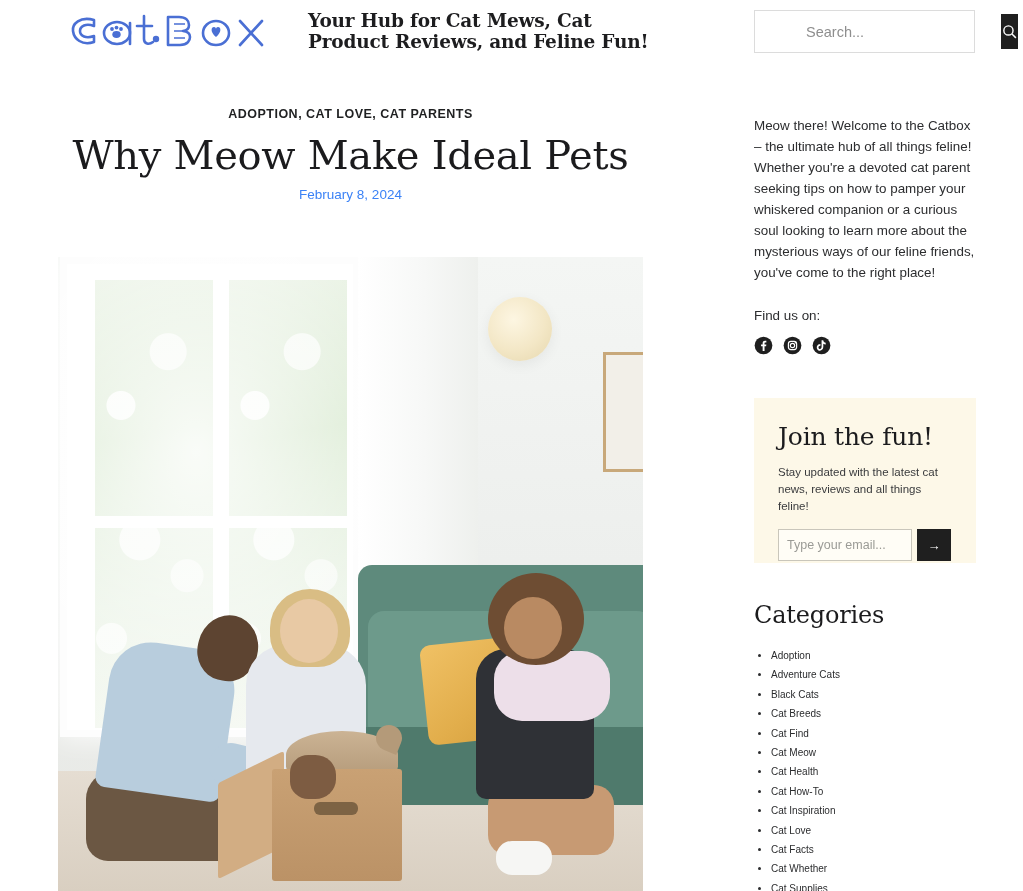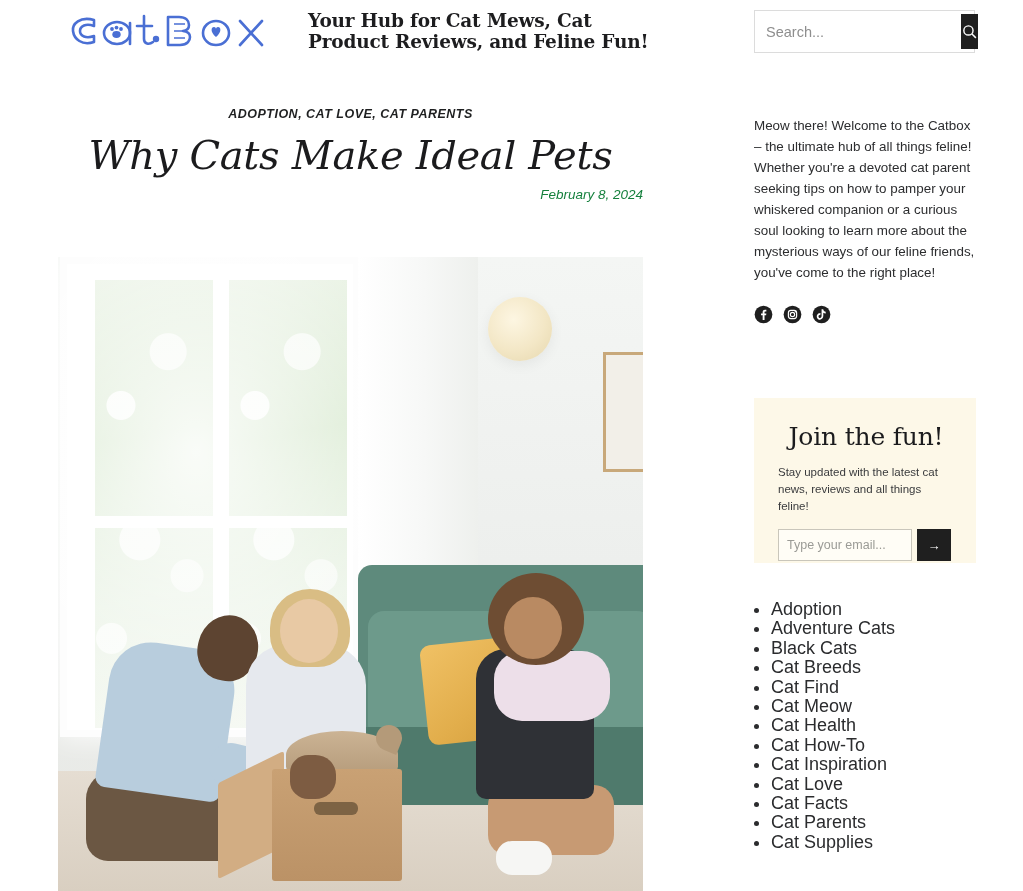--- a/index.html
+++ b/index.html
@@ -62,40 +62,40 @@
   }
   .search-input {
     flex: 1;
     border: 0;
     outline: 0;
     background: transparent;
     font-family: "Liberation Sans", sans-serif;
     font-size: 14.5px;
     color: #a16207;
     padding: 0 8px;
+    margin-left: 40px;
   }
   .search-input::placeholder { color: #8e8e8e; }
   .search-btn {
     width: 44px;
     background: #1f1f1f;
     border: 0;
     cursor: pointer;
     display: flex;
     align-items: center;
     justify-content: center;
     padding: 0;
   }
 
   
   .article-col {
     position: absolute;
     left: 58px;
     top: 105px;
     width: 585px;
-    font-style: italic;
   }
   .cat-links {
     text-align: center;
     font-size: 12.5px;
     font-weight: bold;
     letter-spacing: 0.5px;
     color: #1f2021;
     margin: 0 0 8px 0;
     line-height: 18px;
   }
@@ -103,23 +103,23 @@
     text-align: center;
     font-family: "DejaVu Serif", serif;
     font-weight: normal;
     font-size: 40px;
     line-height: 48px;
     letter-spacing: -0.3px;
     color: #1b1b1d;
     margin: 0 0 6px 0;
   }
   .post-date {
-    text-align: right;
+    text-align: center;
     font-size: 13.5px;
-    color: #15803d;
+    color: #3b82f6;
     margin: 0;
     line-height: 20px;
   }
 
   
   .featured-wrap {
     position: absolute;
     left: 58px;
     top: 257px;
     width: 585px;
@@ -317,21 +317,20 @@
     padding: 24px 22px 0 24px;
   }
   .nl-title {
     font-family: "DejaVu Serif", serif;
     font-weight: normal;
     font-size: 25px;
     line-height: 30px;
     color: #1b1b1d;
     margin: 0 0 12px 0;
     letter-spacing: -0.2px;
-    text-align: center;
   }
   .nl-sub {
     font-size: 11.5px;
     line-height: 17px;
     color: #3a3b3d;
     margin: 12px 0 14px 0;
   }
   .nl-form { display: flex; align-items: stretch; height: 32px; }
   .nl-input {
     width: 134px;
@@ -369,21 +368,21 @@
     color: #1b1b1d;
     margin: 0 0 16px 0;
     letter-spacing: -0.2px;
   }
   .cats-list {
     list-style: disc;
     margin: 0;
     padding-left: 17px;
   }
   .cats-list li {
-    font-size: 18px;
+    font-size: 10px;
     line-height: 19.4px;
     color: #2b2c2e;
     margin: 0;
   }
   .cats-list li a { color: #2b2c2e; text-decoration: none; }
 </style>
 </head>
 <body>
 
 <header class="site-header">
@@ -432,21 +431,21 @@
   <button class="search-btn" type="submit">
     <svg width="17" height="17" viewBox="0 0 24 24" fill="none" stroke="#ffffff" stroke-width="2">
       <circle cx="10.5" cy="10.5" r="6.5"></circle>
       <line x1="15.5" y1="15.5" x2="21" y2="21"></line>
     </svg>
   </button>
 </form>
 
 <div class="article-col">
   <div class="cat-links">ADOPTION, CAT LOVE, CAT PARENTS</div>
-  <h1 class="post-title">Why Cats Make Ideal Pets</h1>
+  <h1 class="post-title">Why Meow Make Ideal Pets</h1>
   <div class="post-date">February 8, 2024</div>
 </div>
 
 <div class="featured-wrap">
   <div class="scene">
     <div class="wall"></div>
 
     <div class="window-frame">
       <div class="pane pane-l"></div>
       <div class="pane pane-r"></div>
@@ -485,20 +484,21 @@
     <div class="cat-in-box"></div>
     <div class="cat-ear"></div>
     <div class="box"></div>
     <div class="box-handle"></div>
     <div class="person p-man-hand"></div>
   </div>
 </div>
 
 <aside class="sidebar">
   <p class="intro-text">Meow there! Welcome to the Catbox – the ultimate hub of all things feline! Whether you're a devoted cat parent seeking tips on how to pamper your whiskered companion or a curious soul looking to learn more about the mysterious ways of our feline friends, you've come to the right place!</p>
+  <p class="find-us">Find us on:</p>
   <div class="social-row">
     <a class="social-icon" href="#" title="Facebook">
       <svg width="19" height="19" viewBox="0 0 24 24">
         <circle cx="12" cy="12" r="11.2" fill="#1f1f1f"></circle>
         <path d="M13.3 19v-6h2l.3-2.3h-2.3V9.2c0-.7.2-1.1 1.1-1.1h1.2V6.05c-.2 0-.9-.08-1.75-.08-1.73 0-2.92 1.06-2.92 3v1.73H8.9V13h2.03v6z" fill="#ffffff"></path>
       </svg>
     </a>
     <a class="social-icon" href="#" title="Instagram">
       <svg width="19" height="19" viewBox="0 0 24 24">
         <circle cx="12" cy="12" r="11.2" fill="#1f1f1f"></circle>
@@ -519,28 +519,29 @@
 <section class="newsletter">
   <h2 class="nl-title">Join the fun!</h2>
   <p class="nl-sub">Stay updated with the latest cat news, reviews and all things feline!</p>
   <form class="nl-form">
     <input class="nl-input" type="email" placeholder="Type your email..." style="">
     <button class="nl-btn" type="submit">→</button>
   </form>
 </section>
 
 <section class="cats-section">
+  <h2 class="cats-heading">Categories</h2>
   <ul class="cats-list">
       <li><a href="#">Adoption</a></li>
       <li><a href="#">Adventure Cats</a></li>
       <li><a href="#">Black Cats</a></li>
       <li><a href="#">Cat Breeds</a></li>
       <li><a href="#">Cat Find</a></li>
       <li><a href="#">Cat Meow</a></li>
       <li><a href="#">Cat Health</a></li>
       <li><a href="#">Cat How-To</a></li>
       <li><a href="#">Cat Inspiration</a></li>
       <li><a href="#">Cat Love</a></li>
       <li><a href="#">Cat Facts</a></li>
-      <li><a href="#">Cat Parents</a></li>
+      <li><a href="#">Cat Whether</a></li>
       <li><a href="#">Cat Supplies</a></li>
     </ul>
 </section>
 
 </body></html>

